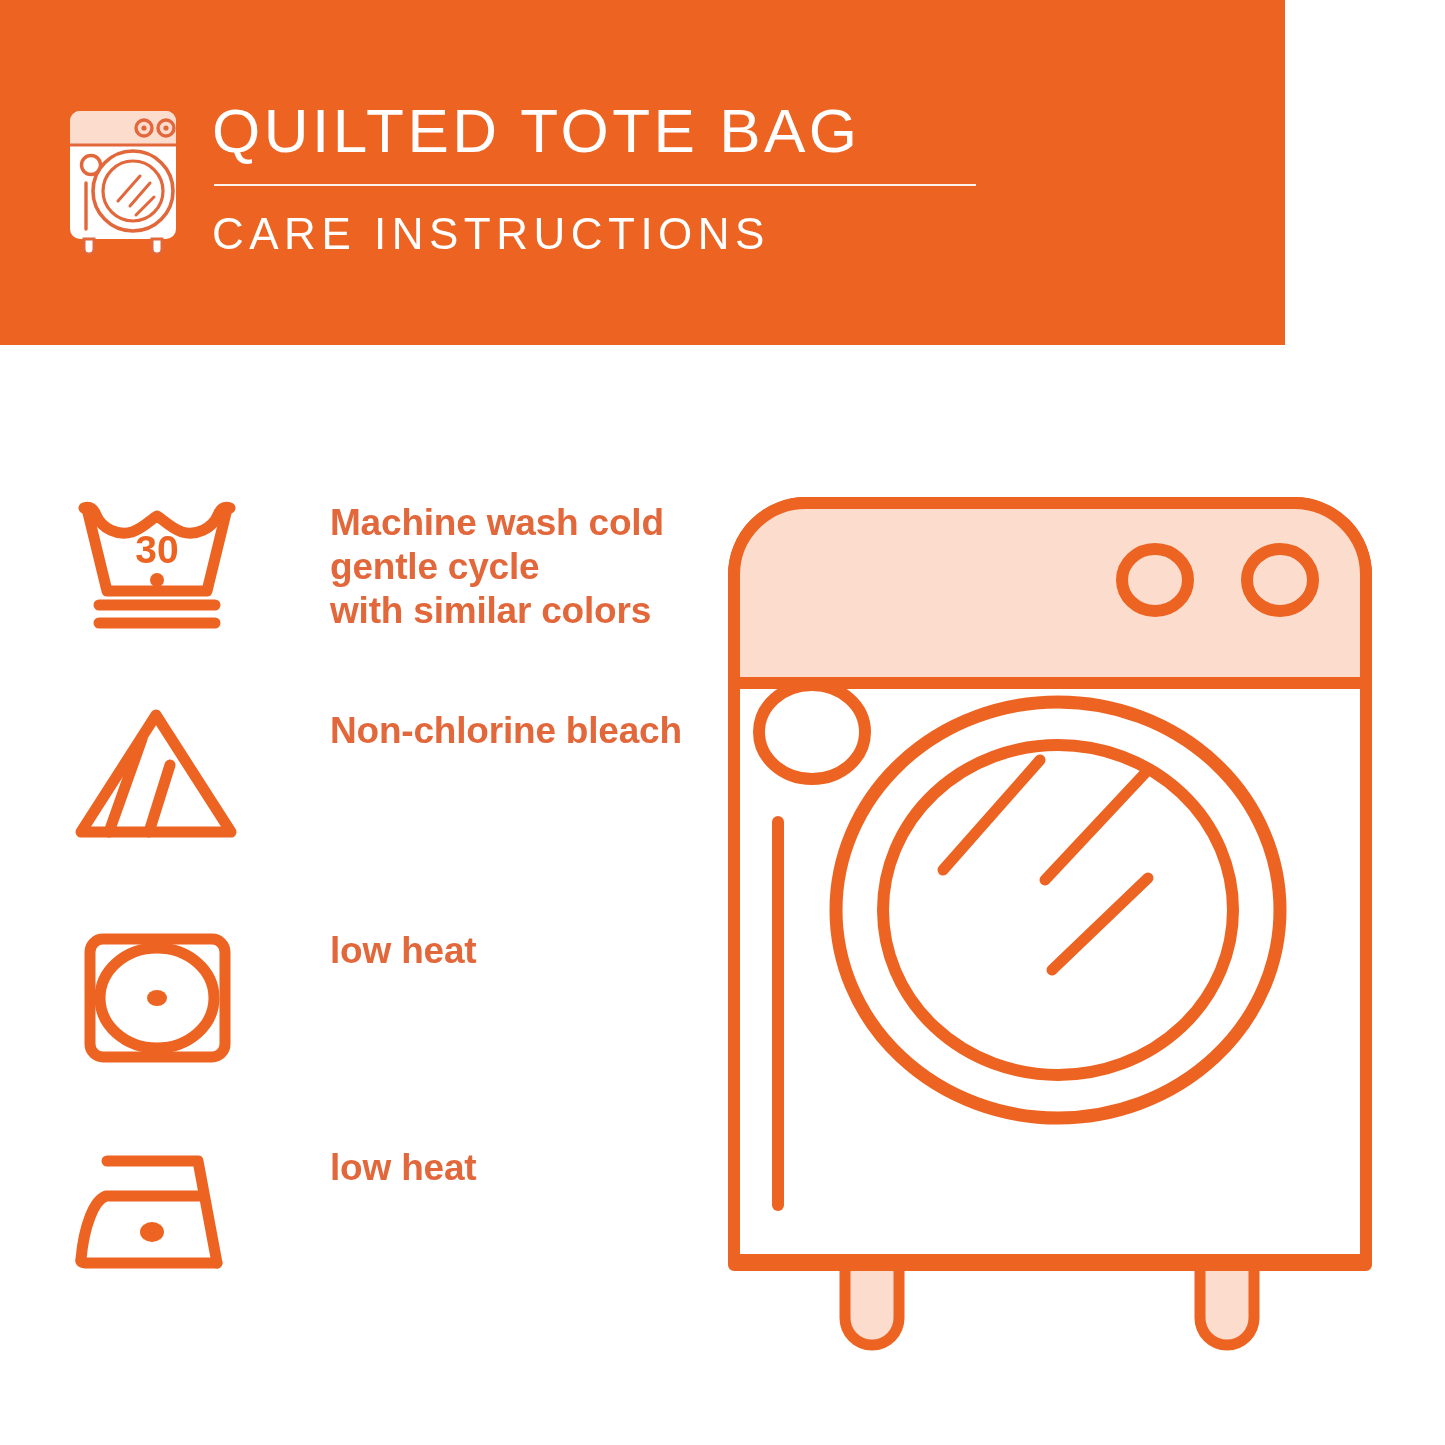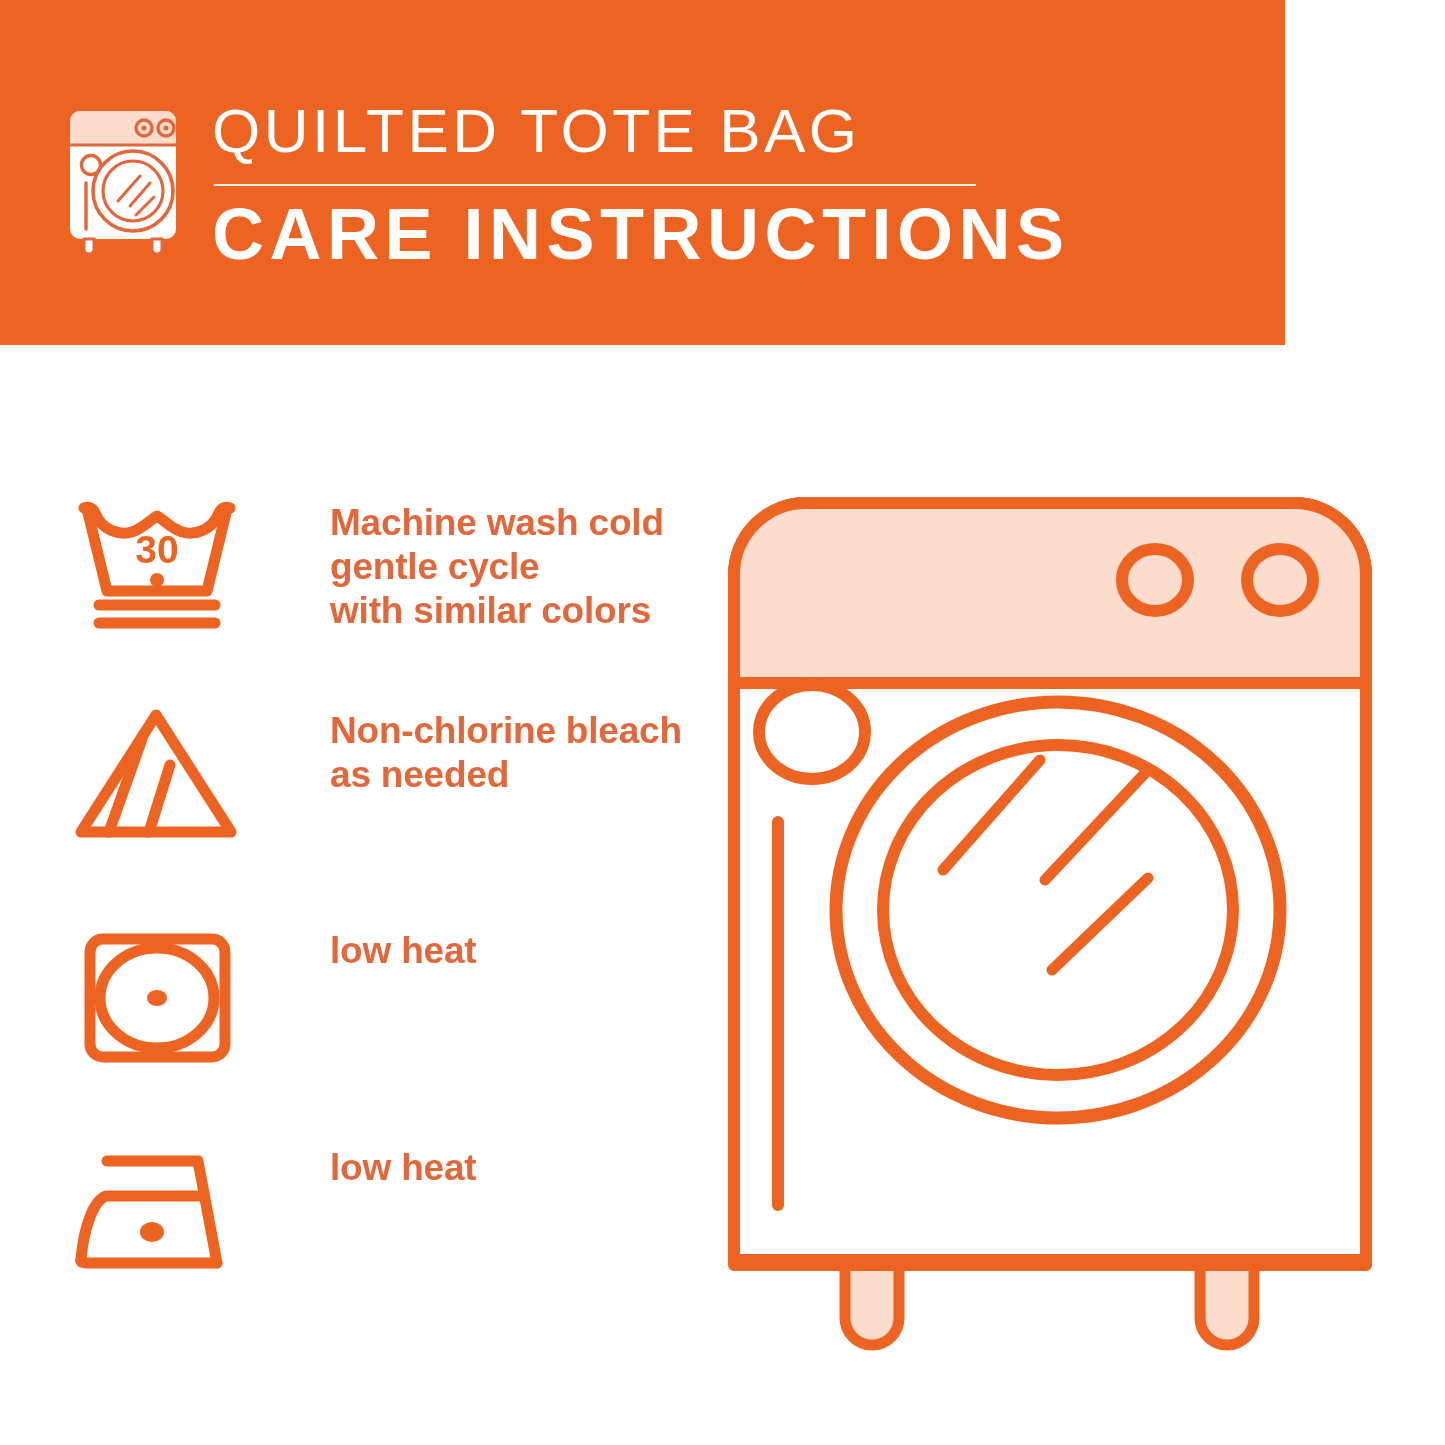--- a/index.html
+++ b/index.html
@@ -36,25 +36,25 @@
     font-weight:400;
     white-space:nowrap;
   }
   .title-divider {
     height:2px;
     background:rgba(255,255,255,0.92);
     margin:18px 0 12px 2px;
     width:762px;
   }
   .title-sub {
-    font-size:72px;
+    font-size:44px;
     line-height:72px;
     letter-spacing:5.5px;
     color:#ffffff;
-    font-weight:700;
+    font-weight:400;
     white-space:nowrap;
   }
 
   
   .care-list {
     position:absolute;
     left:0; top:345px;
     width:700px; height:1100px;padding-left:32px;
   }
   .care-row {
@@ -168,21 +168,20 @@
       <svg width="175" height="150" viewBox="0 0 175 150" xmlns="http://www.w3.org/2000/svg">
         <g fill="none" stroke="#ED6321" stroke-width="11" stroke-linecap="round" stroke-linejoin="round">
           <path d="M86 12 L161 129 L11 129 Z"></path>
           <line x1="72" y1="36" x2="39" y2="129"></line>
           <line x1="100" y1="62" x2="79" y2="129"></line>
         </g>
       </svg>
     </div>
     <div class="care-text">
       <span class="line">Non-chlorine bleach</span>
-      <span class="line">as needed</span>
     </div>
   </div>
 
   <div class="care-row" data-idx="2">
     <div class="care-icon">
       <svg width="175" height="150" viewBox="0 0 175 150" xmlns="http://www.w3.org/2000/svg">
         <rect x="20" y="16" width="135" height="118" rx="13" fill="none" stroke="#ED6321" stroke-width="11"></rect>
         <ellipse cx="87" cy="75" rx="57" ry="50" fill="none" stroke="#ED6321" stroke-width="11"></ellipse>
         <ellipse cx="87" cy="75" rx="10" ry="8" fill="#ED6321"></ellipse>
       </svg>

